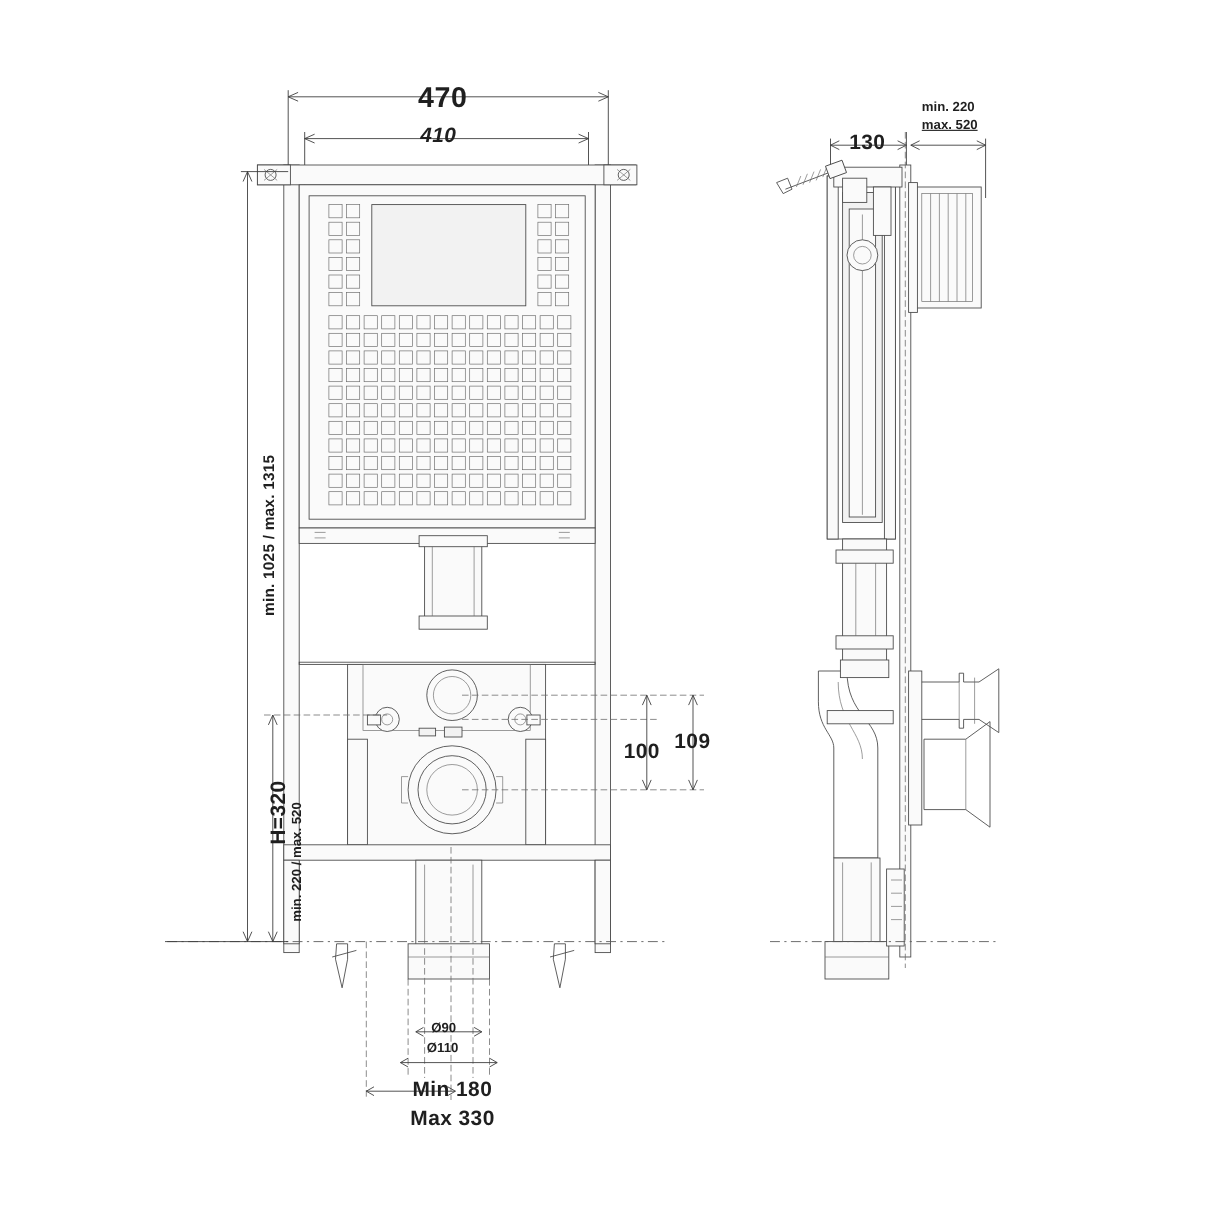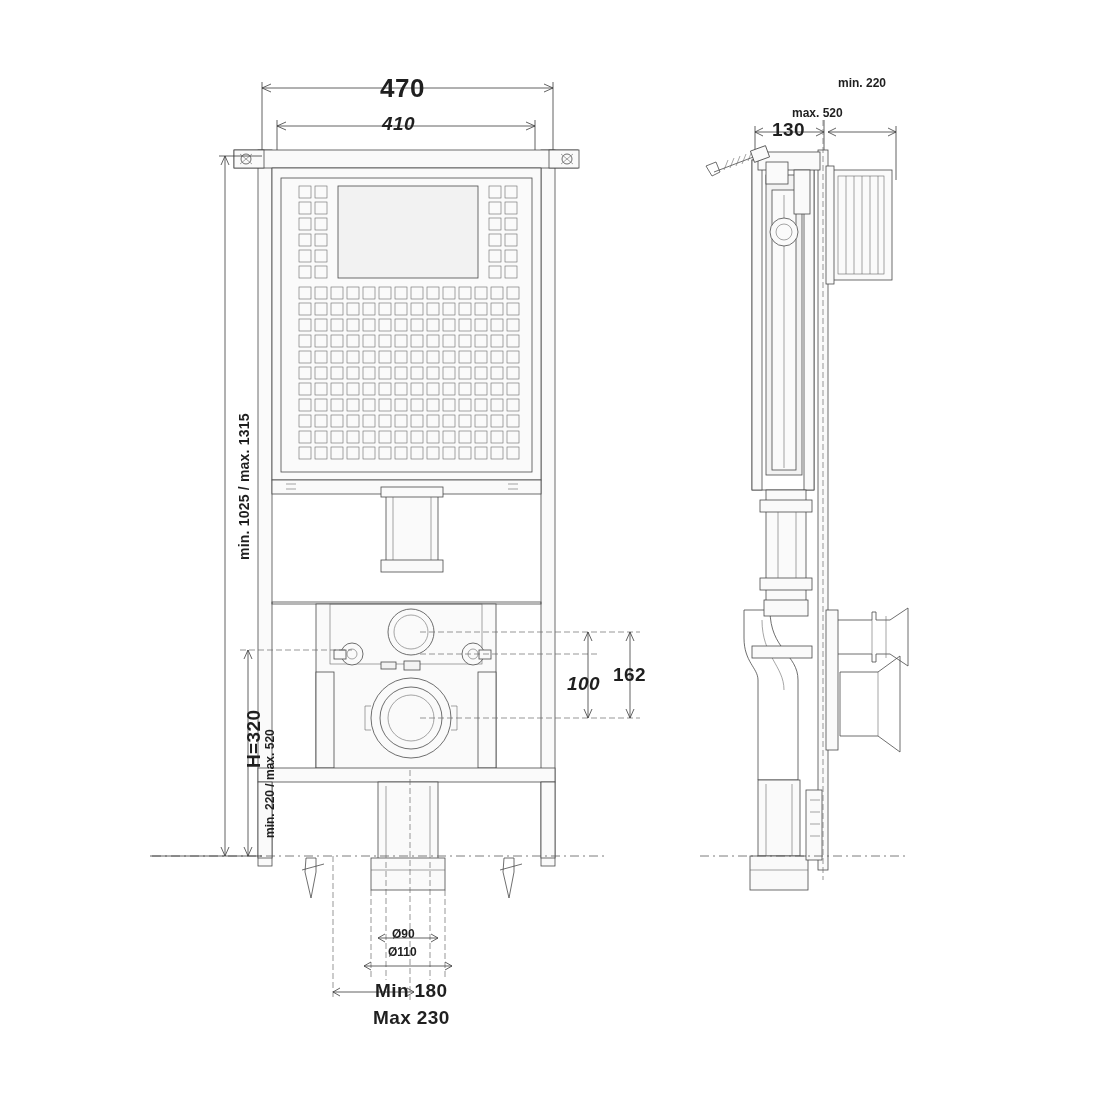--- a/index.html
+++ b/index.html
@@ -510,26 +510,26 @@
   </svg>
 
   <div class="lbl lbl-big" style="left:380px; top:74px;">470</div>
   <div class="lbl lbl-mid" style="left:382px; top:113px;font-style:italic;">410</div>
 
   <div class="lbl lbl-sm rot" style="left:236px; top:560px;">min. 1025 / max. 1315</div>
 
   <div class="lbl lbl-mid rot" style="left:243px; top:768px;">H=320</div>
   <div class="lbl lbl-xs rot" style="left:264px; top:838px;">min. 220 / max. 520</div>
 
-  <div class="lbl lbl-mid" style="left:567px; top:673px;font-style:italic;">100</div>
-  <div class="lbl lbl-mid" style="left:613px; top:664px;">162</div>
+  <div class="lbl lbl-mid" style="left:567px; top:673px;">100</div>
+  <div class="lbl lbl-mid" style="left:613px; top:664px;">109</div>
 
   <div class="lbl lbl-xs" style="left:392px; top:928px;">Ø90</div>
   <div class="lbl lbl-xs" style="left:388px; top:946px;">Ø110</div>
 
   <div class="lbl lbl-mid" style="left:375px; top:980px;text-align:right;">Min 180</div>
-  <div class="lbl lbl-mid" style="left:373px; top:1007px;">Max 230</div>
+  <div class="lbl lbl-mid" style="left:373px; top:1007px;">Max 330</div>
 
   <div class="lbl lbl-mid" style="left:772px; top:119px;">130</div>
-  <div class="lbl lbl-xs" style="left:838px; top:77px;">min. 220</div>
-  <div class="lbl lbl-xs" style="left:792px; top:107px;">max. 520</div>
+  <div class="lbl lbl-xs" style="left:838px; top:91px;">min. 220</div>
+  <div class="lbl lbl-xs" style="left:838px; top:107px;text-decoration:underline;">max. 520</div>
 
 </div>
 
 </body></html>

